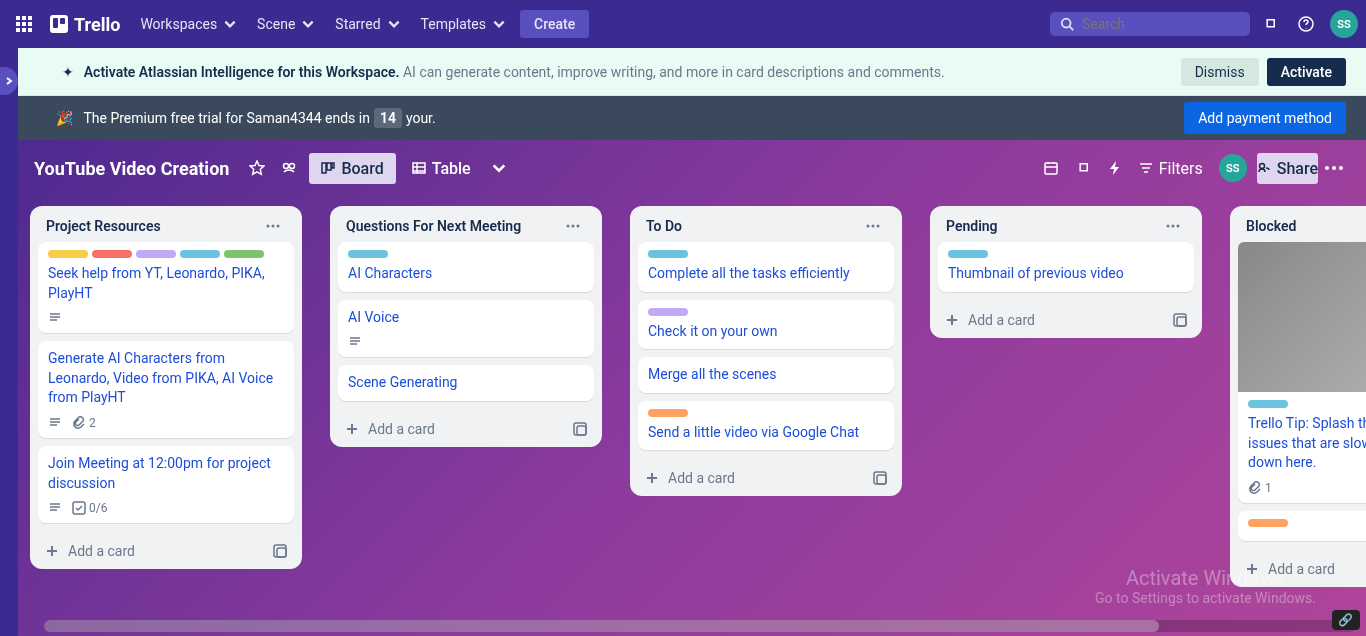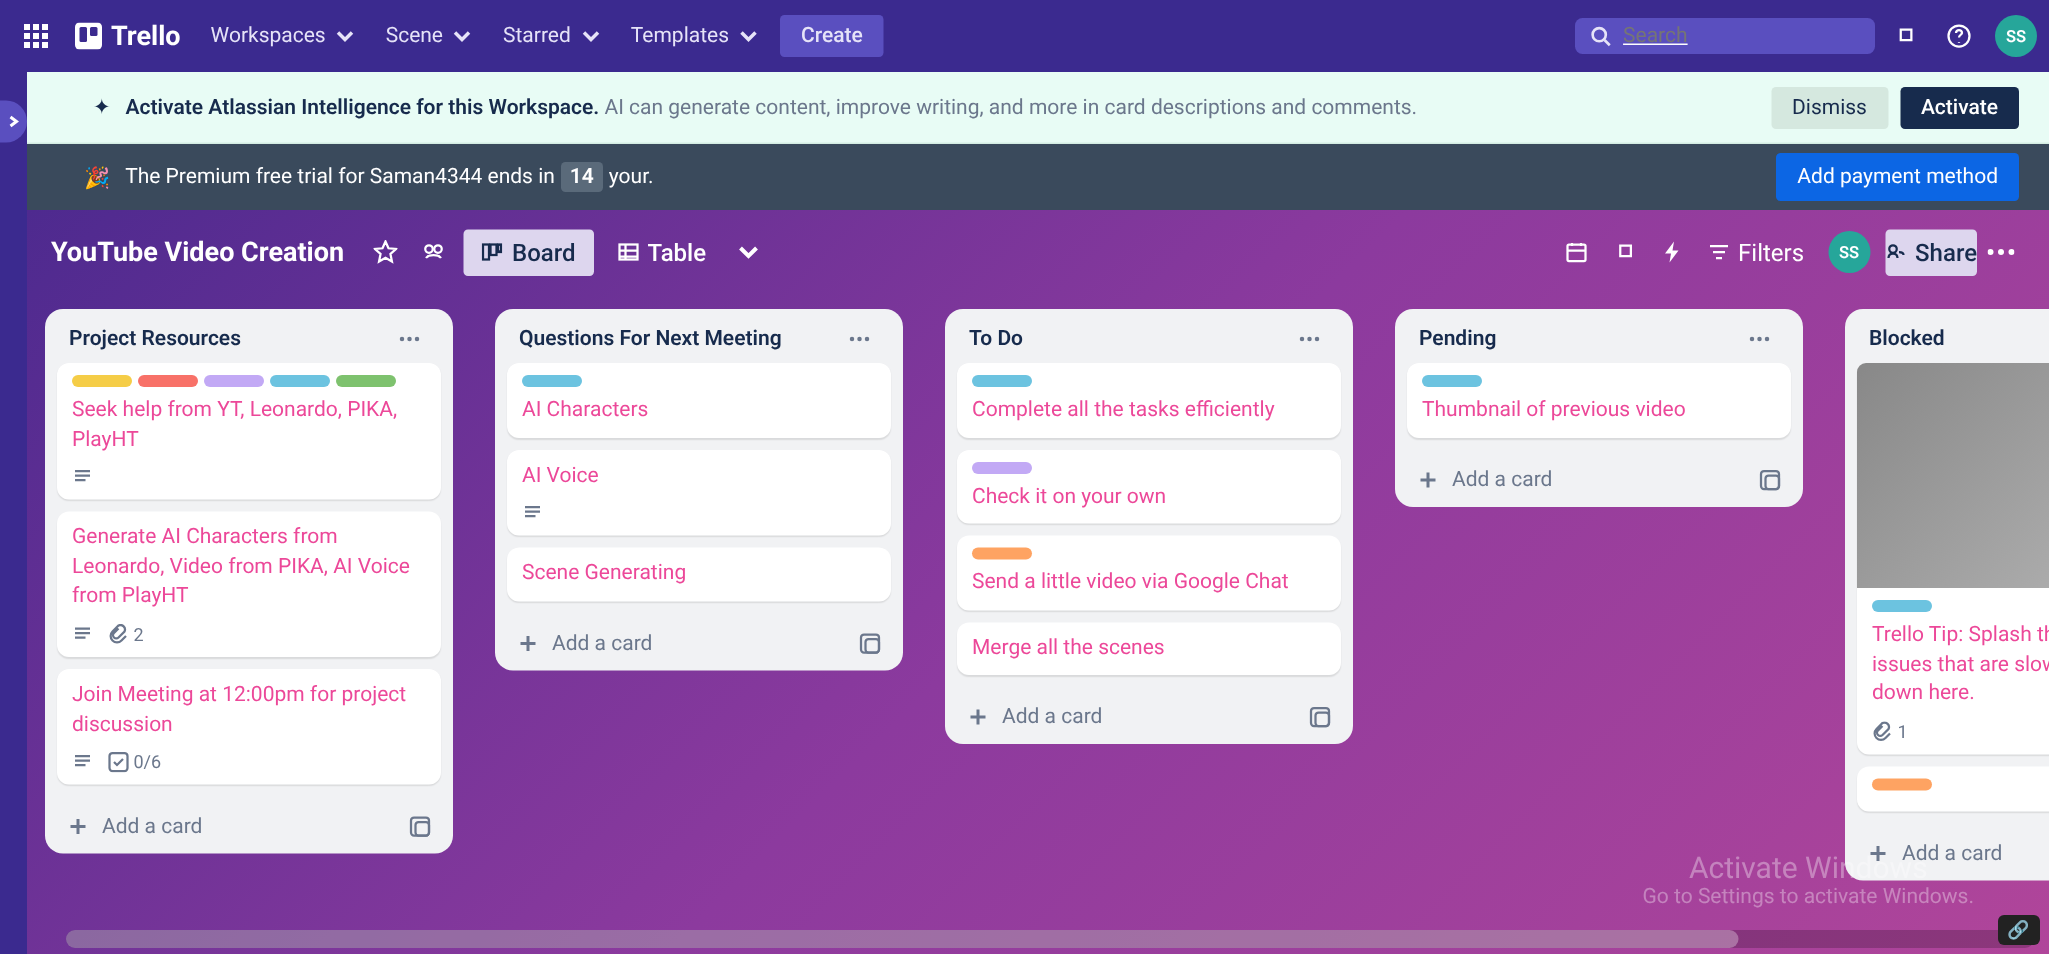--- a/index.html
+++ b/index.html
@@ -6,21 +6,21 @@
 body { width: 1366px; height: 636px; overflow: hidden; background: #3b2a8f; position: relative; }
 
 
 .nav { height: 48px; background: #3b2a8f; display: flex; align-items: center; padding: 0 8px; color: #fff; }
 .nav-apps { width: 32px; height: 32px; display: flex; align-items: center; justify-content: center; cursor: pointer; }
 .nav-logo { display: flex; align-items: center; gap: 6px; padding: 0 10px; font-weight: 700; font-size: 18px; }
 .nav-item { padding: 6px 10px; display: flex; align-items: center; gap: 6px; font-size: 14px; cursor: pointer; color: #e6e3f8; }
 .nav-create { background: #5a4fbf; padding: 6px 14px; border-radius: 3px; margin-left: 4px; font-weight: 500; }
 .nav-spacer { flex: 1; }
 .nav-search { background: #5a4fbf; display: flex; align-items: center; padding: 4px 10px; border-radius: 5px; width: 200px; gap: 8px; }
-.nav-search input { background: none; border: none; color: #fff; outline: none; font-size: 14px; width: 100%; text-decoration: underline; }
+.nav-search input { background: none; border: none; color: #fff; outline: none; font-size: 14px; width: 100%; }
 .nav-icon-btn { width: 32px; height: 32px; display: flex; align-items: center; justify-content: center; cursor: pointer; margin-left: 4px; }
 .nav-avatar { width: 28px; height: 28px; border-radius: 50%; background: #26a69a; display: flex; align-items: center; justify-content: center; font-size: 11px; font-weight: 600; margin-left: 8px; }
 
 
 .sidebar-toggle { position: absolute; left: 0; top: 67px; width: 18px; height: 28px; background: #5a4fbf; border-radius: 0 14px 14px 0; display: flex; align-items: center; justify-content: center; cursor: pointer; z-index: 5; }
 
 
 .banner-ai { height: 48px; background: #e8fcf5; display: flex; align-items: center; padding: 0 20px 0 44px; color: #172b4d; font-size: 14px; border-bottom: 1px solid #d4ede3; margin-left: 18px; }
 .banner-ai .sparkle { margin-right: 10px; }
 .banner-ai strong { font-weight: 600; }
@@ -57,21 +57,21 @@
 .cards { display: flex; flex-direction: column; gap: 8px; }
 .card { background: #fff; border-radius: 8px; padding: 8px 10px; box-shadow: 0 1px 1px rgba(0,0,0,0.1); cursor: pointer; }
 .card-labels { display: flex; gap: 4px; margin-bottom: 6px; flex-wrap: wrap; }
 .label { height: 8px; width: 40px; border-radius: 4px; }
 .l-yellow { background: #f5cd47; }
 .l-red { background: #f87168; }
 .l-purple { background: #c2a9f5; }
 .l-sky { background: #6cc3e0; }
 .l-green { background: #7ec26e; }
 .l-orange { background: #fea362; }
-.card-text { font-size: 14px; color: #ec4899; line-height: 1.4; }
+.card-text { font-size: 14px; color: #1d4ed8; line-height: 1.4; }
 .card-badges { display: flex; gap: 10px; margin-top: 8px; color: #6b778c; font-size: 12px; align-items: center; }
 .card-img { width: 100%; height: 150px; background: linear-gradient(135deg, #888 0%, #bbb 100%); border-radius: 6px 6px 0 0; margin: -8px -10px 8px -10px; width: calc(100% + 20px); }
 .add-card { display: flex; align-items: flex-start; justify-content: space-between; padding: 20px 6px 2px; color: #6b778c; font-size: 14px; cursor: pointer; }
 .add-card-left { display: flex; align-items: center; gap: 8px; }
 
 
 .hscroll { height: 12px; background: rgba(0,0,0,0.2); margin: 0 10px 4px 26px; border-radius: 6px; position: relative; }
 .hscroll-thumb { position: absolute; height: 100%; width: 85%; background: rgba(255,255,255,0.3); border-radius: 6px; left: 0; }
 
 
@@ -411,29 +411,29 @@
           <div class="card">
 
       <div class="card-labels">
               <span class="label l-purple"></span>
             </div>
       <div class="card-text">Check it on your own</div>
 
     </div>
           <div class="card">
 
+      <div class="card-text">Merge all the scenes</div>
+
+    </div>
+          <div class="card">
+
       <div class="card-labels">
               <span class="label l-orange"></span>
             </div>
       <div class="card-text">Send a little video via Google Chat</div>
-
-    </div>
-          <div class="card">
-
-      <div class="card-text">Merge all the scenes</div>
 
     </div>
         </div>
     <div class="add-card">
       <div class="add-card-left">
             <svg class="icon-sm" viewBox="0 0 16 16" fill="none" stroke="#6b778c" stroke-width="2">
               <path d="M8 3v10M3 8h10"></path>
             </svg>
             <span>Add a card</span>
           </div>

